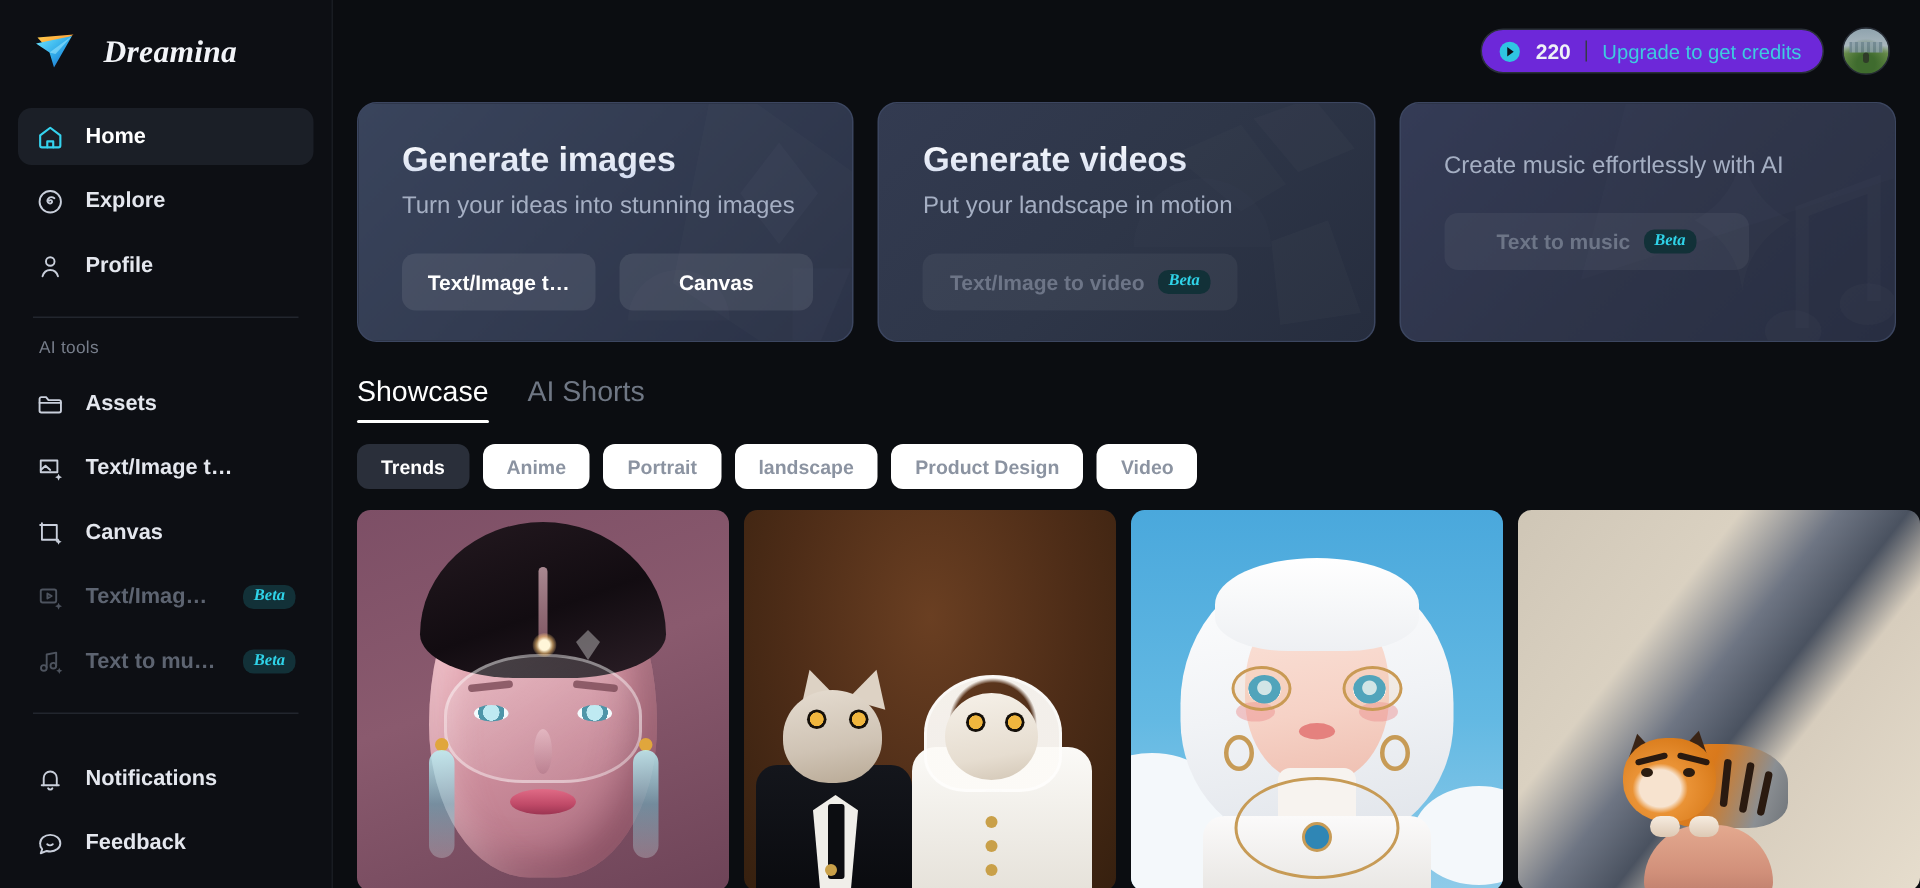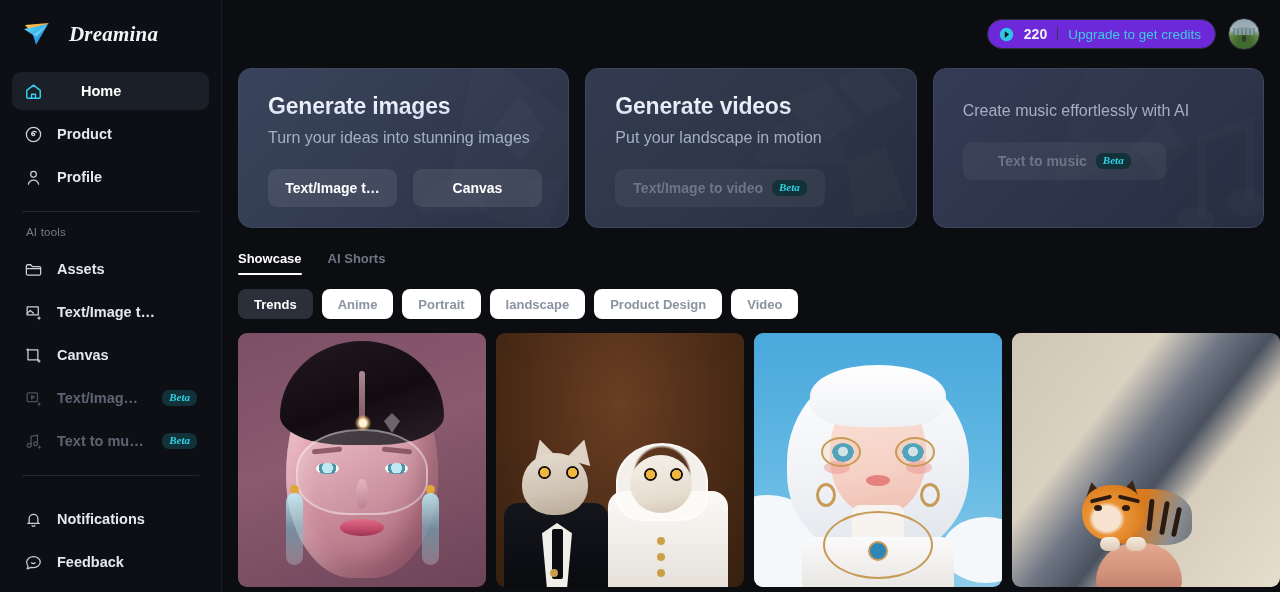--- a/index.html
+++ b/index.html
@@ -34,21 +34,21 @@
   .nav { padding: 4px 12px 0 12px; }
   .nav-item {
     display: flex; align-items: center; gap: 14px;
     height: 38px; padding: 0 12px; border-radius: 9px;
     color: #e4e7ee; font-size: 14.5px; font-weight: bold;
     margin-bottom: 5px; cursor: pointer; position: relative;
   }
   .nav-item .ic { width: 19px; height: 19px; flex: 0 0 19px; display: flex; align-items: center; justify-content: center; }
   .nav-item .ic svg { width: 19px; height: 19px; display: block; }
   .nav-item.active { background: #1b1f27; }
-  .nav-item.active .lbl { color: #ffffff; margin-left: 24px; }
+  .nav-item.active .lbl { color: #ffffff; }
   .nav-item.muted .lbl { color: #5d6471; }
   .nav-item.muted .ic svg { stroke: #4d535e; }
   .nav-item .lbl { white-space: nowrap; overflow: hidden; text-overflow: ellipsis; max-width: 118px; }
   .divider { height: 1px; background: #22262e; margin: 10px 22px 0 22px; }
   .section-label {
     font-size: 11.5px; color: #767d8a; font-weight: normal;
     padding: 14px 0 8px 26px; letter-spacing: .2px;
   }
   .beta {
     font-family: "Liberation Serif", serif;
@@ -123,21 +123,21 @@
     font-size: 14px; font-weight: bold; color: #ffffff;
     padding: 0 18px; cursor: pointer; white-space: nowrap;
   }
   .hero-btn.wide { min-width: 203px; }
   .hero-btn.disabled { color: #6d7587; background: rgba(255,255,255,.05); }
   .hero-btn .beta { margin-left: 2px; }
 
   
   .tabs { display: flex; gap: 26px; padding: 23px 0 0 16px; }
   .tab {
-    font-size: 13px; font-weight: bold; color: #6f7784;
+    font-size: 19px; font-weight: normal; color: #6f7784;
     padding-bottom: 9px; cursor: pointer; position: relative;
   }
   .tab.active { color: #ffffff; }
   .tab.active::after {
     content: ""; position: absolute; left: 0; right: 0; bottom: 0;
     height: 2px; background: #ffffff; border-radius: 2px;
   }
 
   
   .chips { display: flex; gap: 9px; padding: 14px 0 0 16px; }
@@ -325,21 +325,21 @@
         <span class="lbl">Home</span>
       </div>
 
       <div class="nav-item">
         <span class="ic">
           <svg viewBox="0 0 24 24" fill="none" stroke="#c9cfdb" stroke-width="1.6" stroke-linecap="round" stroke-linejoin="round">
             <circle cx="12" cy="12" r="9"></circle>
             <path d="M15.5 9c-1.6-1.2-4-1.1-5.3.5-1.2 1.5-.6 3.4 1 3.9 1.4.4 2.6-.7 2.3-1.9-.3-1-1.6-1.2-2.3-.4"></path>
           </svg>
         </span>
-        <span class="lbl">Product</span>
+        <span class="lbl">Explore</span>
       </div>
 
       <div class="nav-item">
         <span class="ic">
           <svg viewBox="0 0 24 24" fill="none" stroke="#c9cfdb" stroke-width="1.6" stroke-linecap="round" stroke-linejoin="round">
             <circle cx="12" cy="8" r="3.6"></circle>
             <path d="M5.5 20.5c1-3.6 3.6-5.3 6.5-5.3s5.5 1.7 6.5 5.3"></path>
           </svg>
         </span>
         <span class="lbl">Profile</span>

